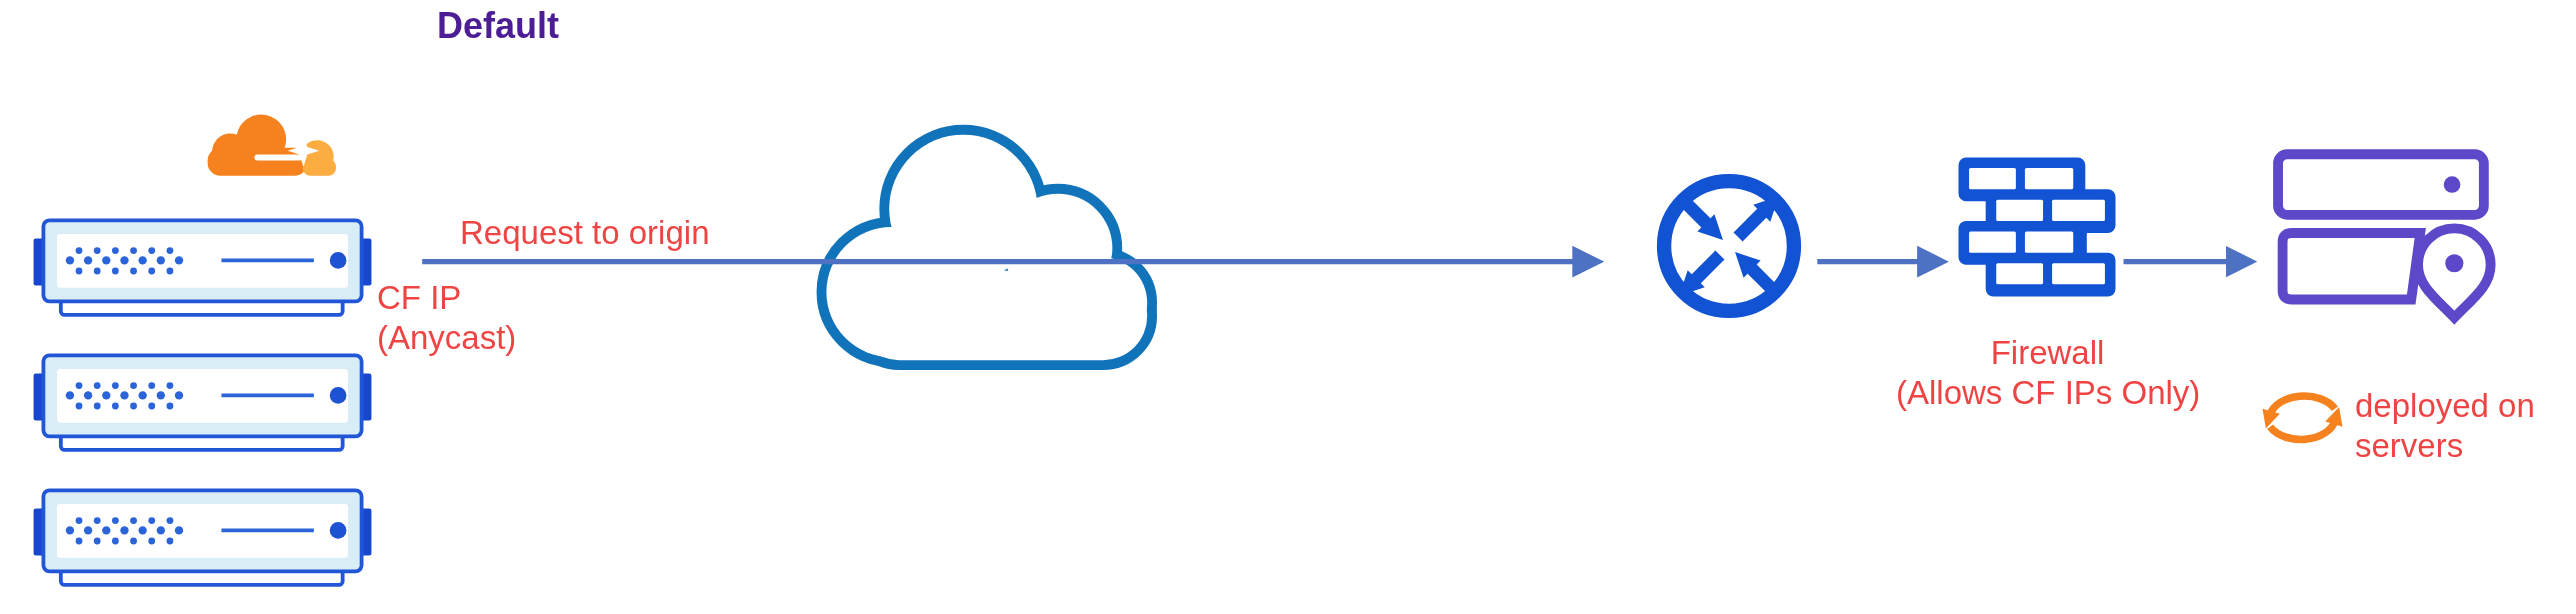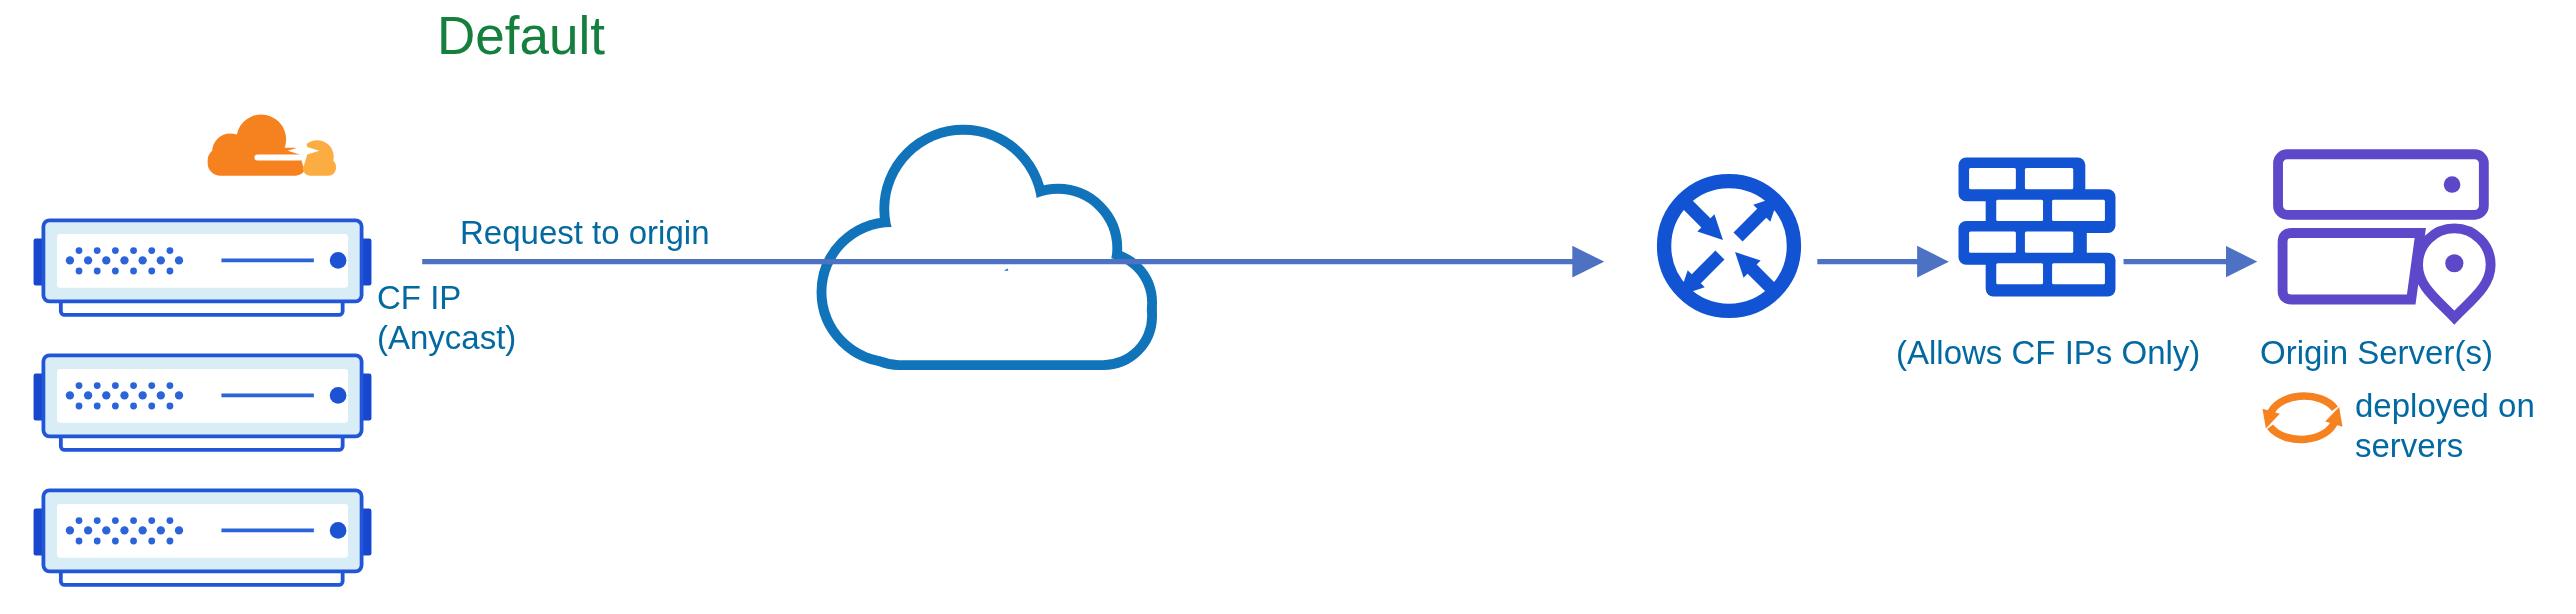--- a/index.html
+++ b/index.html
@@ -5,29 +5,29 @@
   html,body{margin:0;padding:0;background:#ffffff;}
   #canvas{
     position:relative;
     width:2576px;height:614px;
     background:#ffffff;
     font-family:"Liberation Sans",sans-serif;
     overflow:hidden;
   }
   .abs{position:absolute;}
   .label{
-    color:#0369a1;
+    color:#ef4444;
     font-size:33px;
     line-height:40px;
     white-space:nowrap;
   }
   .title{
-    font-size:53px;
-    font-weight:400;
-    color:#15803d;
+    font-size:36px;
+    font-weight:700;
+    color:#4c1d95;
     white-space:nowrap;
   }
   .wordmark{
     font-size:36px;
     font-weight:800;
     letter-spacing:5.3px;
     color:#232323;
     white-space:nowrap;
   }
   .wordmark sup{
@@ -222,34 +222,34 @@
       <rect x="52" y="58" width="62" height="28" rx="2"></rect>
       <rect x="126" y="58" width="70" height="28" rx="2"></rect>
       <rect x="16" y="100" width="62" height="28" rx="2"></rect>
       <rect x="90" y="100" width="64" height="28" rx="2"></rect>
       <rect x="52" y="142" width="62" height="28" rx="2"></rect>
       <rect x="126" y="142" width="70" height="28" rx="2"></rect>
     </g>
   </svg>
 
   <div class="abs label center" style="left:1896px;top:333px;width:303px;z-index:6;">
+    <div>Firewall</div>
     <div>(Allows CF IPs Only)</div>
   </div>
 
   <svg class="abs" style="left:2272px;top:148px;z-index:6;" width="230" height="179" viewBox="0 0 304 236">
     <g stroke="#5c48c9" stroke-width="13" fill="#ffffff">
       <rect x="8" y="8" width="272" height="80" rx="12"></rect>
       <path d="M 26 112 L 196 112 L 184 200 L 26 200 Q 14 200 14 188 L 14 124 Q 14 112 26 112 Z"></path>
       <path d="M 241 106 a 48 48 0 0 1 48 48 c 0 28 -24 45 -48 70 c -24 -25 -48 -42 -48 -70 a 48 48 0 0 1 48 -48 Z"></path>
     </g>
     <circle cx="238" cy="48" r="11" fill="#5c48c9"></circle>
     <circle cx="241" cy="152" r="12" fill="#5c48c9"></circle>
   </svg>
 
-  <div class="abs label" style="left:2260px;top:333px;z-index:6;">Origin Server(s)</div>
 
   <svg class="abs" style="left:2255px;top:383px;z-index:6;" width="95" height="71" viewBox="0 0 126 94">
     <defs>
       <marker id="ah-o" viewBox="0 0 6 6" refX="1.2" refY="3" markerWidth="27" markerHeight="24" markerUnits="userSpaceOnUse" orient="auto">
         <path d="M0 0 L6 3 L0 6 Z" fill="#f6821f"></path>
       </marker>
     </defs>
     <g stroke="#f6821f" stroke-width="10" fill="none">
       <path d="M 106 34 A 46 31 0 0 0 20 42" marker-end="url(#ah-o)"></path>
       <path d="M 20 58 A 46 31 0 0 0 106 50" marker-end="url(#ah-o)"></path>

